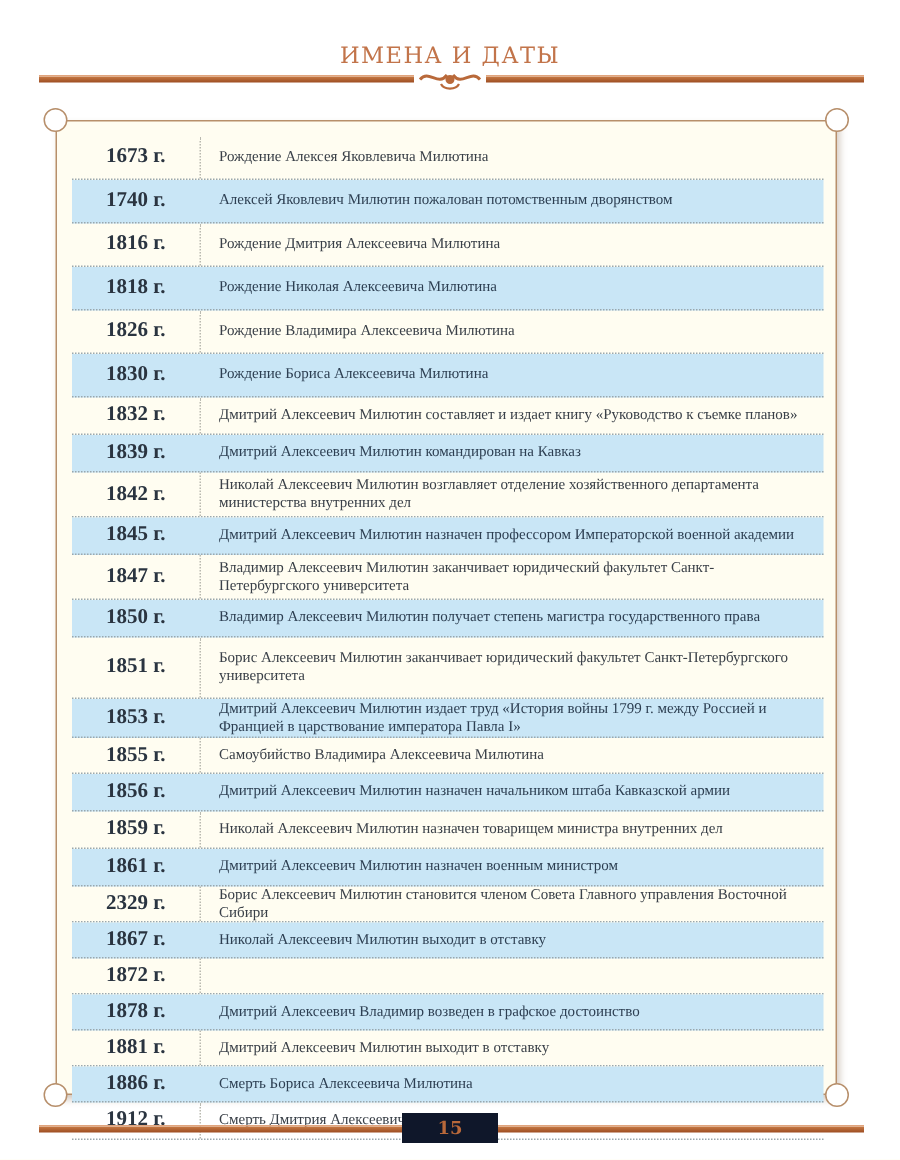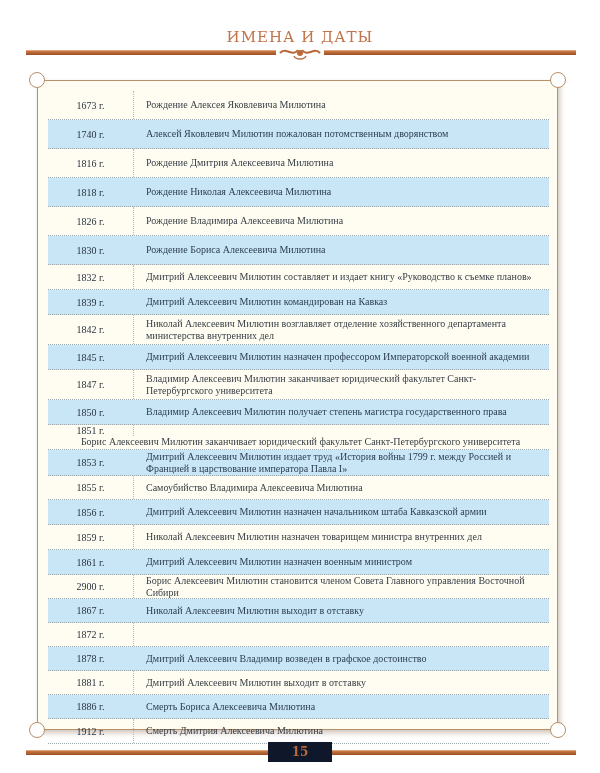--- a/index.html
+++ b/index.html
@@ -53,21 +53,21 @@
     position: absolute; left: 10px; top: 10px; width: 501px;
   }
   .row {
     display: flex; align-items: center;
     border-bottom: 1px dotted #9aa7ad;
     box-sizing: border-box;
   }
   .row.alt { background: #c9e6f6; }
   .year {
     width: 85px; flex: none; text-align: center;
-    font-weight: normal; font-size: 10px; color: #2a3440;
+    font-weight: bold; font-size: 14px; color: #2a3440;
     border-right: 1px dotted #b9b9b0; align-self: stretch;
     display: flex; align-items: center; justify-content: center;
   }
   .row.alt .year { border-right-color: transparent; }
   .event {
     padding-left: 12px; padding-right: 8px; font-size: 10px; color: #3a4048;
     line-height: 12px;
   }
   .row.alt .event { color: #2d3f52; }
 </style>
@@ -131,21 +131,21 @@
         <div class="event">Дмитрий Алексеевич Милютин назначен профессором Императорской военной академии</div>
       </div>
       <div class="row" style="height: 30px;">
         <div class="year">1847 г.</div>
         <div class="event">Владимир Алексеевич Милютин заканчивает юридический факультет Санкт-Петербургского университета</div>
       </div>
       <div class="row alt" style="height: 25px;">
         <div class="year">1850 г.</div>
         <div class="event">Владимир Алексеевич Милютин получает степень магистра государственного права</div>
       </div>
-      <div class="row" style="height: 25px; flex-direction: column;">
+      <div class="row" style="height: 41px;">
         <div class="year">1851 г.</div>
         <div class="event">Борис Алексеевич Милютин заканчивает юридический факультет Санкт-Петербургского университета</div>
       </div>
       <div class="row alt" style="height: 26px;">
         <div class="year">1853 г.</div>
         <div class="event">Дмитрий Алексеевич Милютин издает труд «История войны 1799 г. между Россией и Францией в царствование императора Павла I»</div>
       </div>
       <div class="row" style="height: 24px;">
         <div class="year">1855 г.</div>
         <div class="event">Самоубийство Владимира Алексеевича Милютина</div>
@@ -156,21 +156,21 @@
       </div>
       <div class="row" style="height: 25px;">
         <div class="year">1859 г.</div>
         <div class="event">Николай Алексеевич Милютин назначен товарищем министра внутренних дел</div>
       </div>
       <div class="row alt" style="height: 25px;">
         <div class="year">1861 г.</div>
         <div class="event">Дмитрий Алексеевич Милютин назначен военным министром</div>
       </div>
       <div class="row" style="height: 24px;">
-        <div class="year">2900 г.</div>
+        <div class="year">2329 г.</div>
         <div class="event">Борис Алексеевич Милютин становится членом Совета Главного управления Восточной Сибири</div>
       </div>
       <div class="row alt" style="height: 24px;">
         <div class="year">1867 г.</div>
         <div class="event">Николай Алексеевич Милютин выходит в отставку</div>
       </div>
       <div class="row" style="height: 24px;">
         <div class="year">1872 г.</div>
       </div>
       <div class="row alt" style="height: 24px;">

